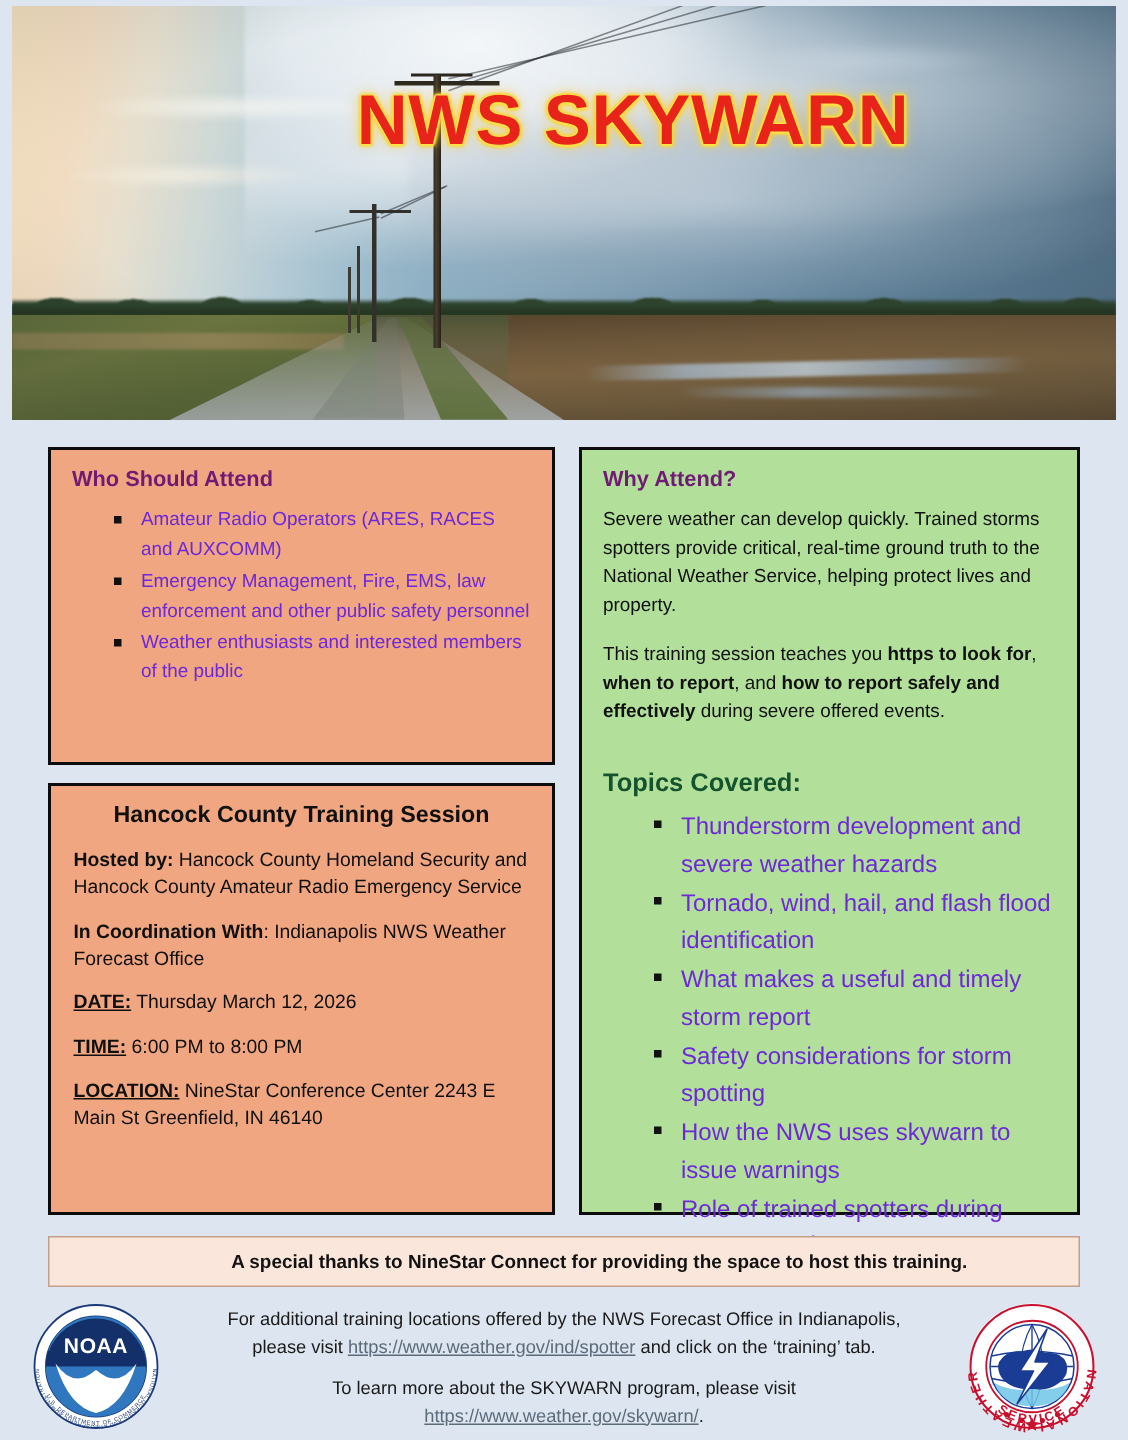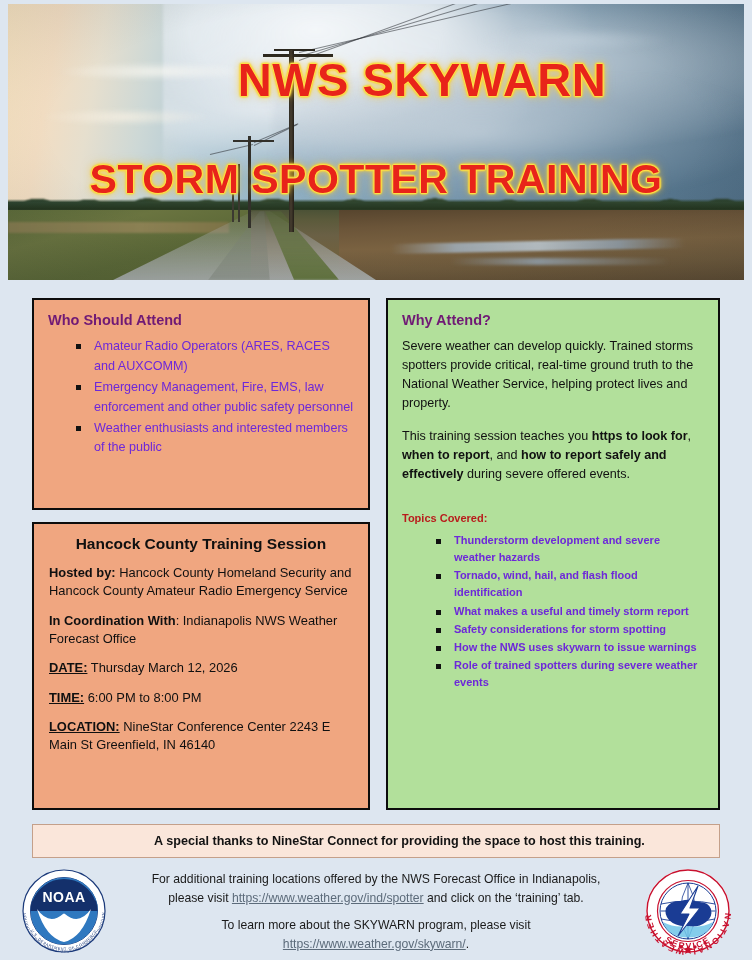--- a/index.html
+++ b/index.html
@@ -373,28 +373,28 @@
     padding: 12px 14px;
   }
   .why-p {
     font-size: 12.6px;
     line-height: 1.52;
     color: #111;
     margin-bottom: 13px;
   }
   .why-p b { font-weight: bold; }
   .topics-head {
-    font-size: 11px;
+    font-size: 17px;
     font-weight: bold;
-    color: #b91c1c;
+    color: #14532d;
     margin-top: 28px;
     margin-bottom: 8px;
   }
   #topics-list { margin-left: 34px; }
-  #topics-list li { font-size: 11px; line-height: 1.56; font-weight: bold; }
+  #topics-list li { font-size: 16px; line-height: 1.56; }
 
   
   #thanks-banner {
     position: absolute;
     left: 32px;
     top: 824px;
     width: 688px;
     height: 34px;
     background: #fae6da;
     border: 1px solid #c4a08a;
@@ -489,21 +489,20 @@
     <div class="pole-main-arm"></div>
     <div class="pole-main"></div>
     <div class="pole2-arm"></div>
     <div class="pole2"></div>
     <div class="pole3"></div>
     <div class="pole4"></div>
 
     <div class="hero-vignette"></div>
 
     <div class="hero-title hero-title-1">NWS SKYWARN</div>
-    <div class="hero-title hero-title-2">STORM SPOTTER TRAINING</div>
   </div>
 
   <div class="panel" id="panel-attend">
     <div class="panel-head-left">Who Should Attend</div>
     <ul class="sq" id="attend-list">
         <li>Amateur Radio Operators (ARES, RACES and AUXCOMM)</li>
         <li>Emergency Management, Fire, EMS, law enforcement and other public safety personnel</li>
         <li>Weather enthusiasts and interested members of the public</li>
       </ul>
   </div>

